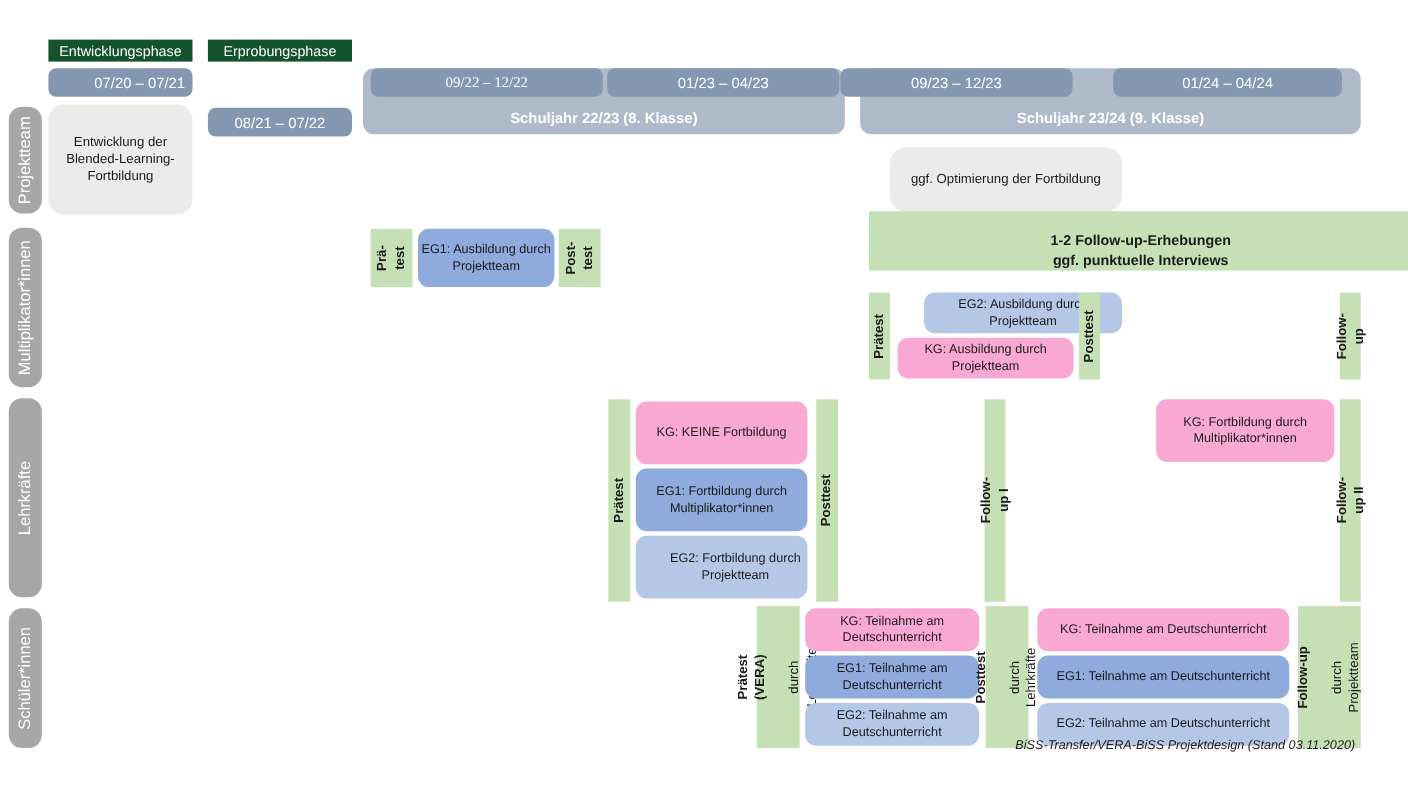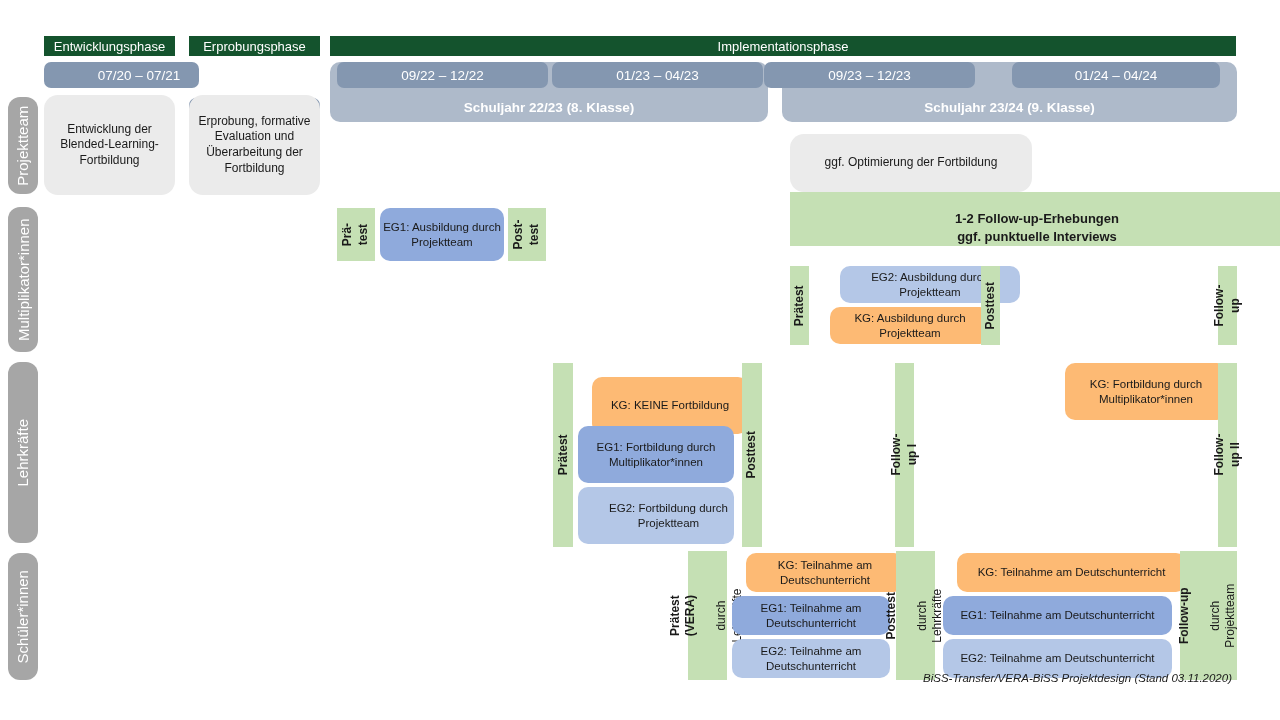--- a/index.html
+++ b/index.html
@@ -10,68 +10,66 @@
   .phase-bar{background:#14532d;color:#ffffff;font-size:13px;}
   .pill{background:#8497b0;color:#ffffff;font-size:13.5px;border-radius:7px;}
   .syear{background:#aebaca;border-radius:10px;}
   .syear-label{position:absolute;left:0;right:0;bottom:7px;text-align:center;
                color:#ffffff;font-weight:bold;font-size:13.5px;}
   .rowlabel{background:#a6a6a6;color:#ffffff;border-radius:12px;font-size:15px;}
   .gbox{background:#ebebeb;border-radius:14px;font-size:12px;line-height:1.3;padding:4px;}
   .green{background:#c5e0b4;}
   .blue1{background:#8faadc;border-radius:10px;font-size:11.5px;line-height:1.3;padding:3px;}
   .blue2{background:#b4c7e7;border-radius:10px;font-size:11.5px;line-height:1.3;padding:3px;}
-  .kgray{background:#fdba74;border-radius:10px;font-size:11.5px;line-height:1.3;padding:7px;margin-left:14px;}
+  .kgray{background:#f9a8d4;border-radius:10px;font-size:11.5px;line-height:1.3;padding:7px;}
   .bold{font-weight:bold;}
   .vtext{transform:rotate(-90deg);white-space:pre-line;width:max-content;
          text-align:center;line-height:1.3;font-size:12px;}
   .vtext .sub{font-weight:normal;}
   .wrapctr{display:flex;align-items:center;justify-content:center;}
   .bigGreenTxt{font-weight:bold;font-size:13px;line-height:1.4;white-space:pre-line;}
   .footer{font-style:italic;font-size:11.5px;color:#1a1a1a;}
 </style>
 </head>
 <body>
 
 <div class="stage">
 
   <div class="abs cen phase-bar" style="left:44px;top:36px;width:131px;height:20px;">Entwicklungsphase</div>
   <div class="abs cen phase-bar" style="left:189px;top:36px;width:131px;height:20px;">Erprobungsphase</div>
-  <div class="abs cen phase-bar" style="left:330px;top:36px;width:906px;height:20px;">Implementationsphase</div>
 
   <div class="abs syear" style="left:330px;top:62px;width:438px;height:60px;">
     <div class="syear-label">Schuljahr 22/23 (8. Klasse)</div>
   </div>
   <div class="abs syear" style="left:782px;top:62px;width:455px;height:60px;">
     <div class="syear-label">Schuljahr 23/24 (9. Klasse)</div>
   </div>
 
-  <div class="abs cen pill" style="left:44px;top:62px;width:155px;height:26px;padding-left:35px;">07/20 – 07/21</div>
+  <div class="abs cen pill" style="left:44px;top:62px;width:131px;height:26px;padding-left:35px;">07/20 – 07/21</div>
   <div class="abs cen pill" style="left:189px;top:62px;width:131px;height:26px;margin-top:36px;">08/21 – 07/22</div>
-  <div class="abs cen pill" style="left:337px;top:62px;width:211px;height:26px;">09/22 – 12/22</div>
+  <div class="abs cen pill" style="left:337px;top:62px;width:211px;height:26px;font-family:Liberation Serif, serif;">09/22 – 12/22</div>
   <div class="abs cen pill" style="left:552px;top:62px;width:211px;height:26px;">01/23 – 04/23</div>
   <div class="abs cen pill" style="left:764px;top:62px;width:211px;height:26px;">09/23 – 12/23</div>
   <div class="abs cen pill" style="left:1012px;top:62px;width:208px;height:26px;">01/24 – 04/24</div>
 
   <div class="abs rowlabel wrapctr" style="left:8px;top:97px;width:30px;height:97px;">
     <div class="vtext" style="font-size:15px;">Projektteam</div>
   </div>
   <div class="abs rowlabel wrapctr" style="left:8px;top:207px;width:30px;height:145px;">
     <div class="vtext" style="font-size:15px;">Multiplikator*innen</div>
   </div>
   <div class="abs rowlabel wrapctr" style="left:8px;top:362px;width:30px;height:181px;">
     <div class="vtext" style="font-size:15px;">Lehrkräfte</div>
   </div>
   <div class="abs rowlabel wrapctr" style="left:8px;top:553px;width:30px;height:127px;">
     <div class="vtext" style="font-size:15px;">Schüler*innen</div>
   </div>
 
   <div class="abs cen gbox" style="left:44px;top:95px;width:131px;height:100px;">Entwicklung der Blended-Learning-Fortbildung</div>
-  <div class="abs cen gbox" style="left:189px;top:95px;width:131px;height:100px;">Erprobung, formative Evaluation und Überarbeitung der Fortbildung</div>
-  <div class="abs cen gbox" style="left:790px;top:134px;width:242px;height:58px;">ggf. Optimierung der Fortbildung</div>
+  <div class="abs cen gbox" style="left:809px;top:134px;width:211px;height:58px;">ggf. Optimierung der Fortbildung</div>
 
   <div class="abs green wrapctr" style="left:337px;top:208px;width:38px;height:53px;">
     <div class="vtext bold">Prä-
 test</div>
   </div>
   <div class="abs cen blue1" style="left:380px;top:208px;width:124px;height:53px;">EG1: Ausbildung durch Projektteam</div>
   <div class="abs green wrapctr" style="left:508px;top:208px;width:38px;height:53px;">
     <div class="vtext bold">Post-
 test</div>
   </div>
@@ -87,21 +85,21 @@
   <div class="abs green wrapctr" style="left:981px;top:266px;width:19px;height:79px;">
     <div class="vtext bold">Posttest</div>
   </div>
   <div class="abs green wrapctr" style="left:1218px;top:266px;width:19px;height:79px;">
     <div class="vtext bold">Follow-up</div>
   </div>
 
   <div class="abs green wrapctr" style="left:553px;top:363px;width:20px;height:184px;">
     <div class="vtext bold">Prätest</div>
   </div>
-  <div class="abs cen kgray" style="left:578px;top:377px;width:156px;height:57px;">KG: KEINE Fortbildung</div>
+  <div class="abs cen kgray" style="left:578px;top:365px;width:156px;height:57px;">KG: KEINE Fortbildung</div>
   <div class="abs cen blue1" style="left:578px;top:426px;width:156px;height:57px;">EG1: Fortbildung durch Multiplikator*innen</div>
   <div class="abs cen blue2" style="left:578px;top:487px;width:156px;height:57px;padding-left:28px;">EG2: Fortbildung durch Projektteam</div>
   <div class="abs green wrapctr" style="left:742px;top:363px;width:20px;height:184px;">
     <div class="vtext bold">Posttest</div>
   </div>
   <div class="abs green wrapctr" style="left:895px;top:363px;width:19px;height:184px;">
     <div class="vtext bold">Follow-up I</div>
   </div>
   <div class="abs cen kgray" style="left:1051px;top:363px;width:162px;height:57px;">KG: Fortbildung durch Multiplikator*innen</div>
   <div class="abs green wrapctr" style="left:1218px;top:363px;width:19px;height:184px;">

